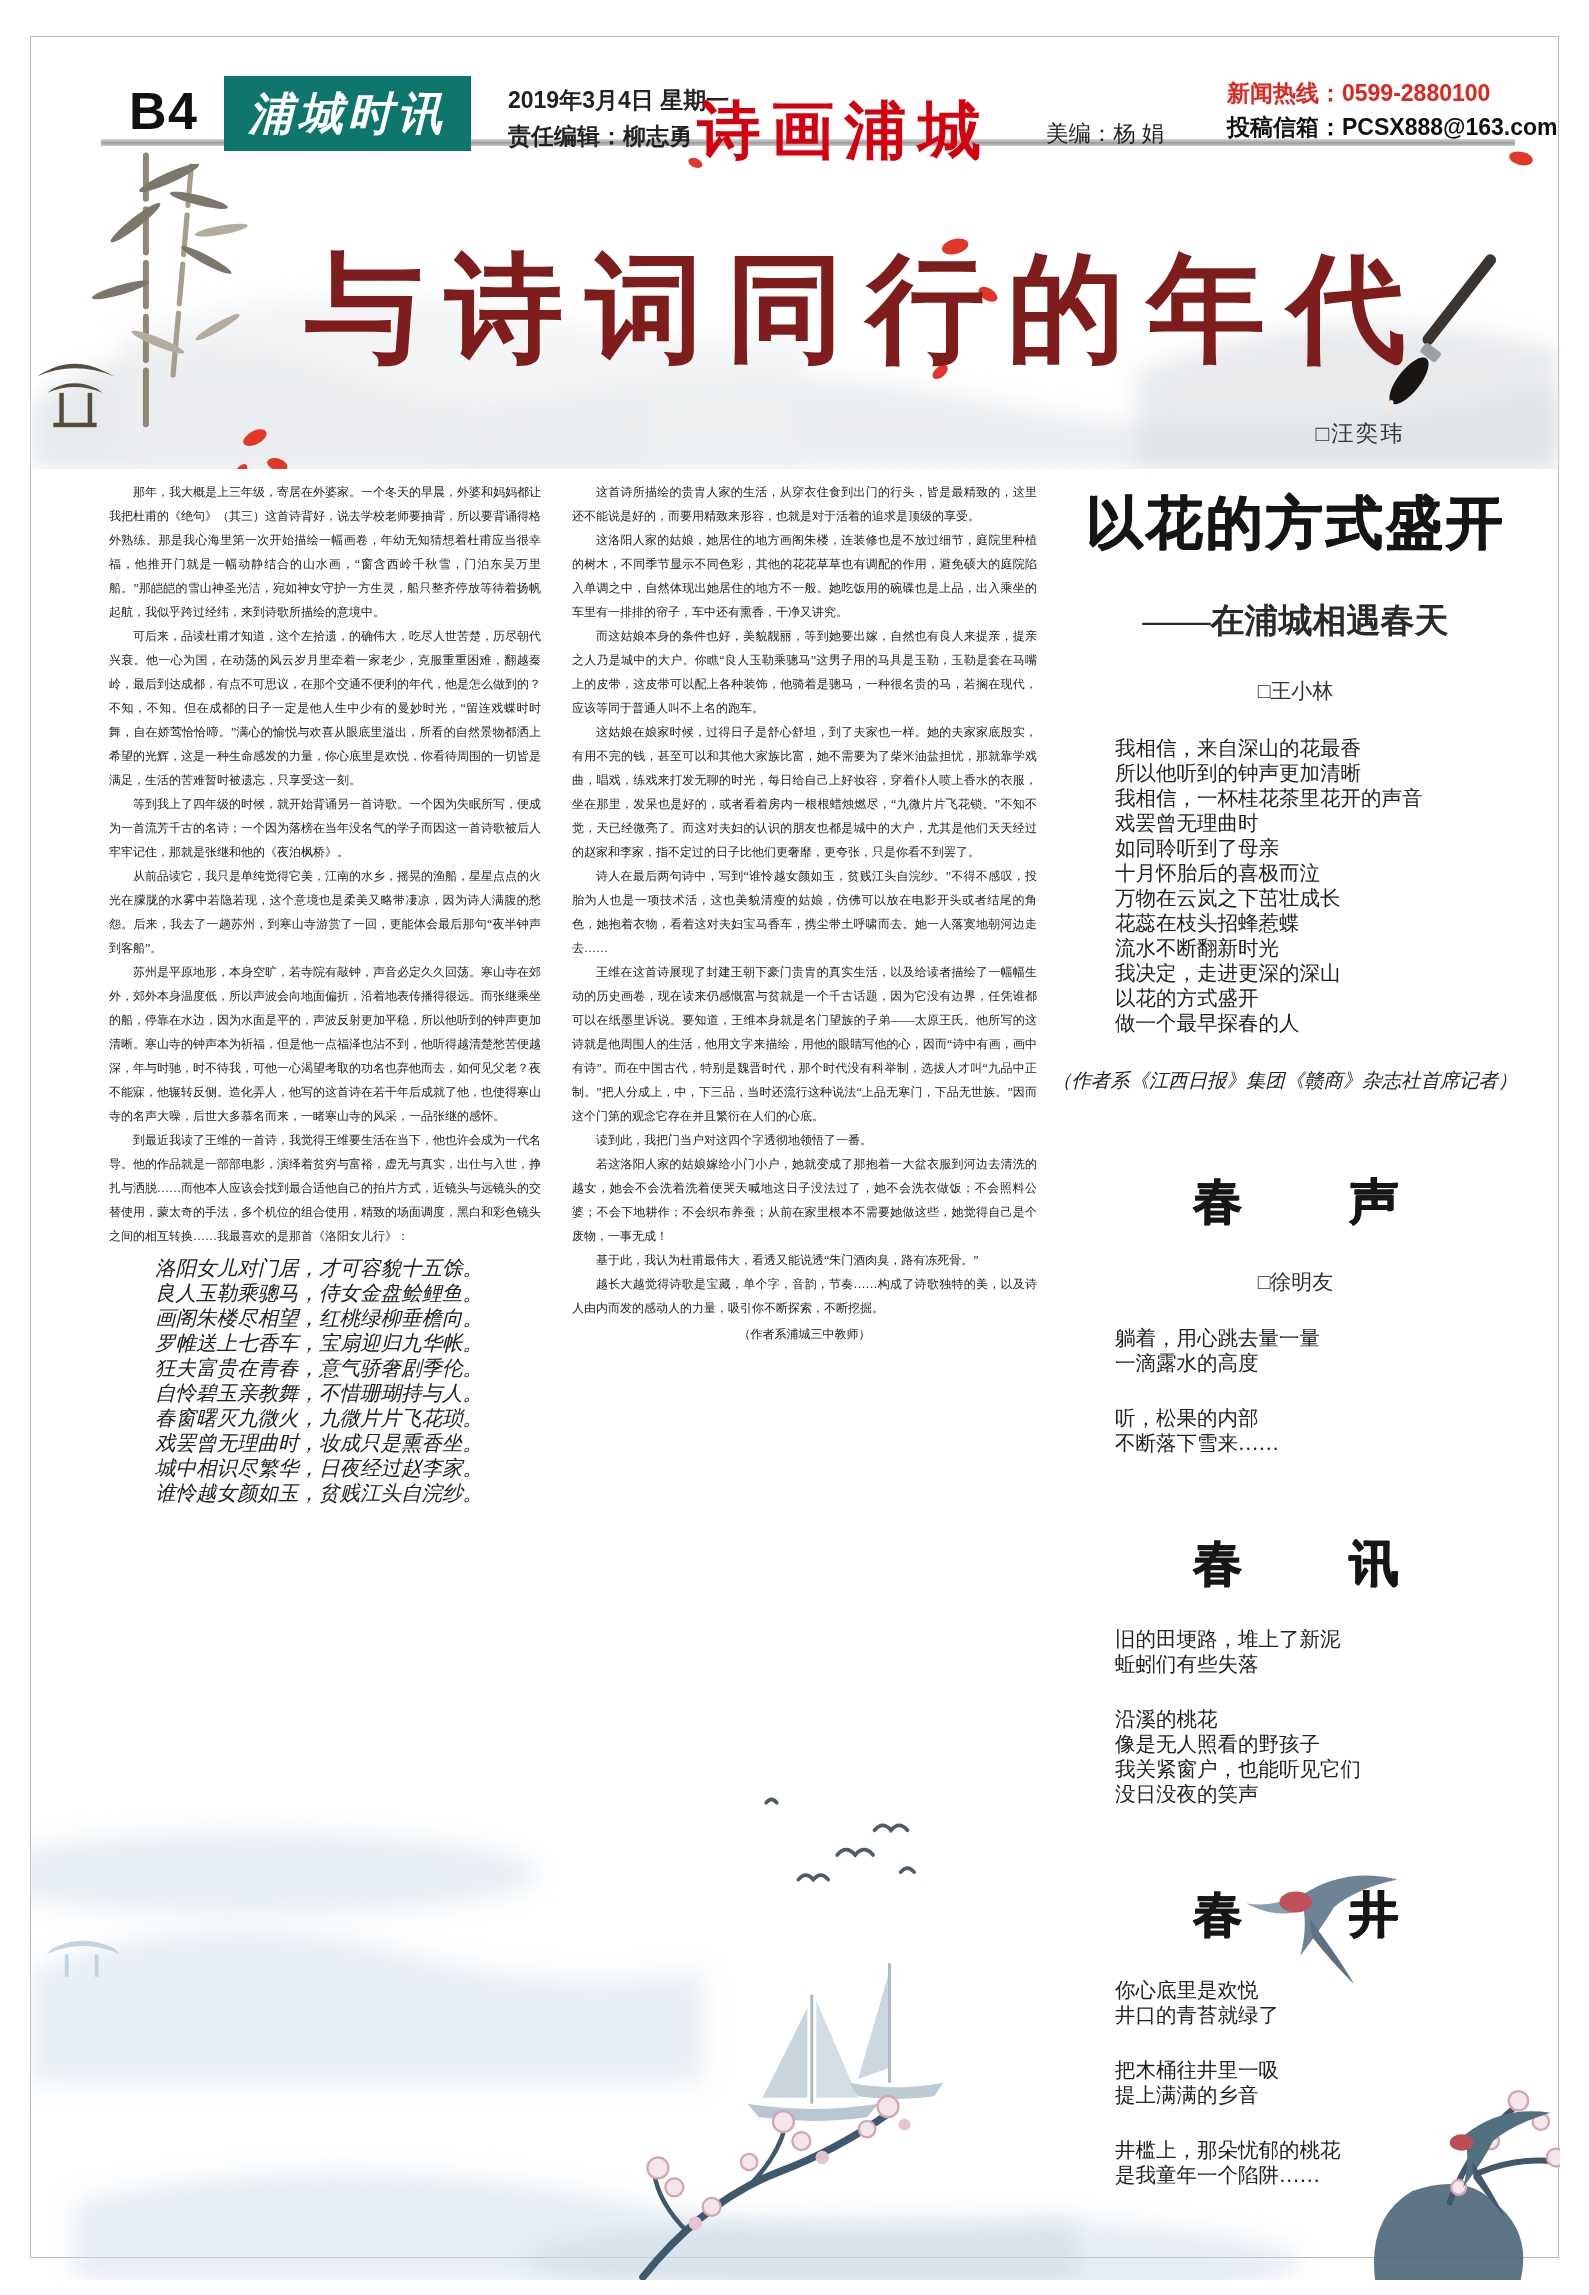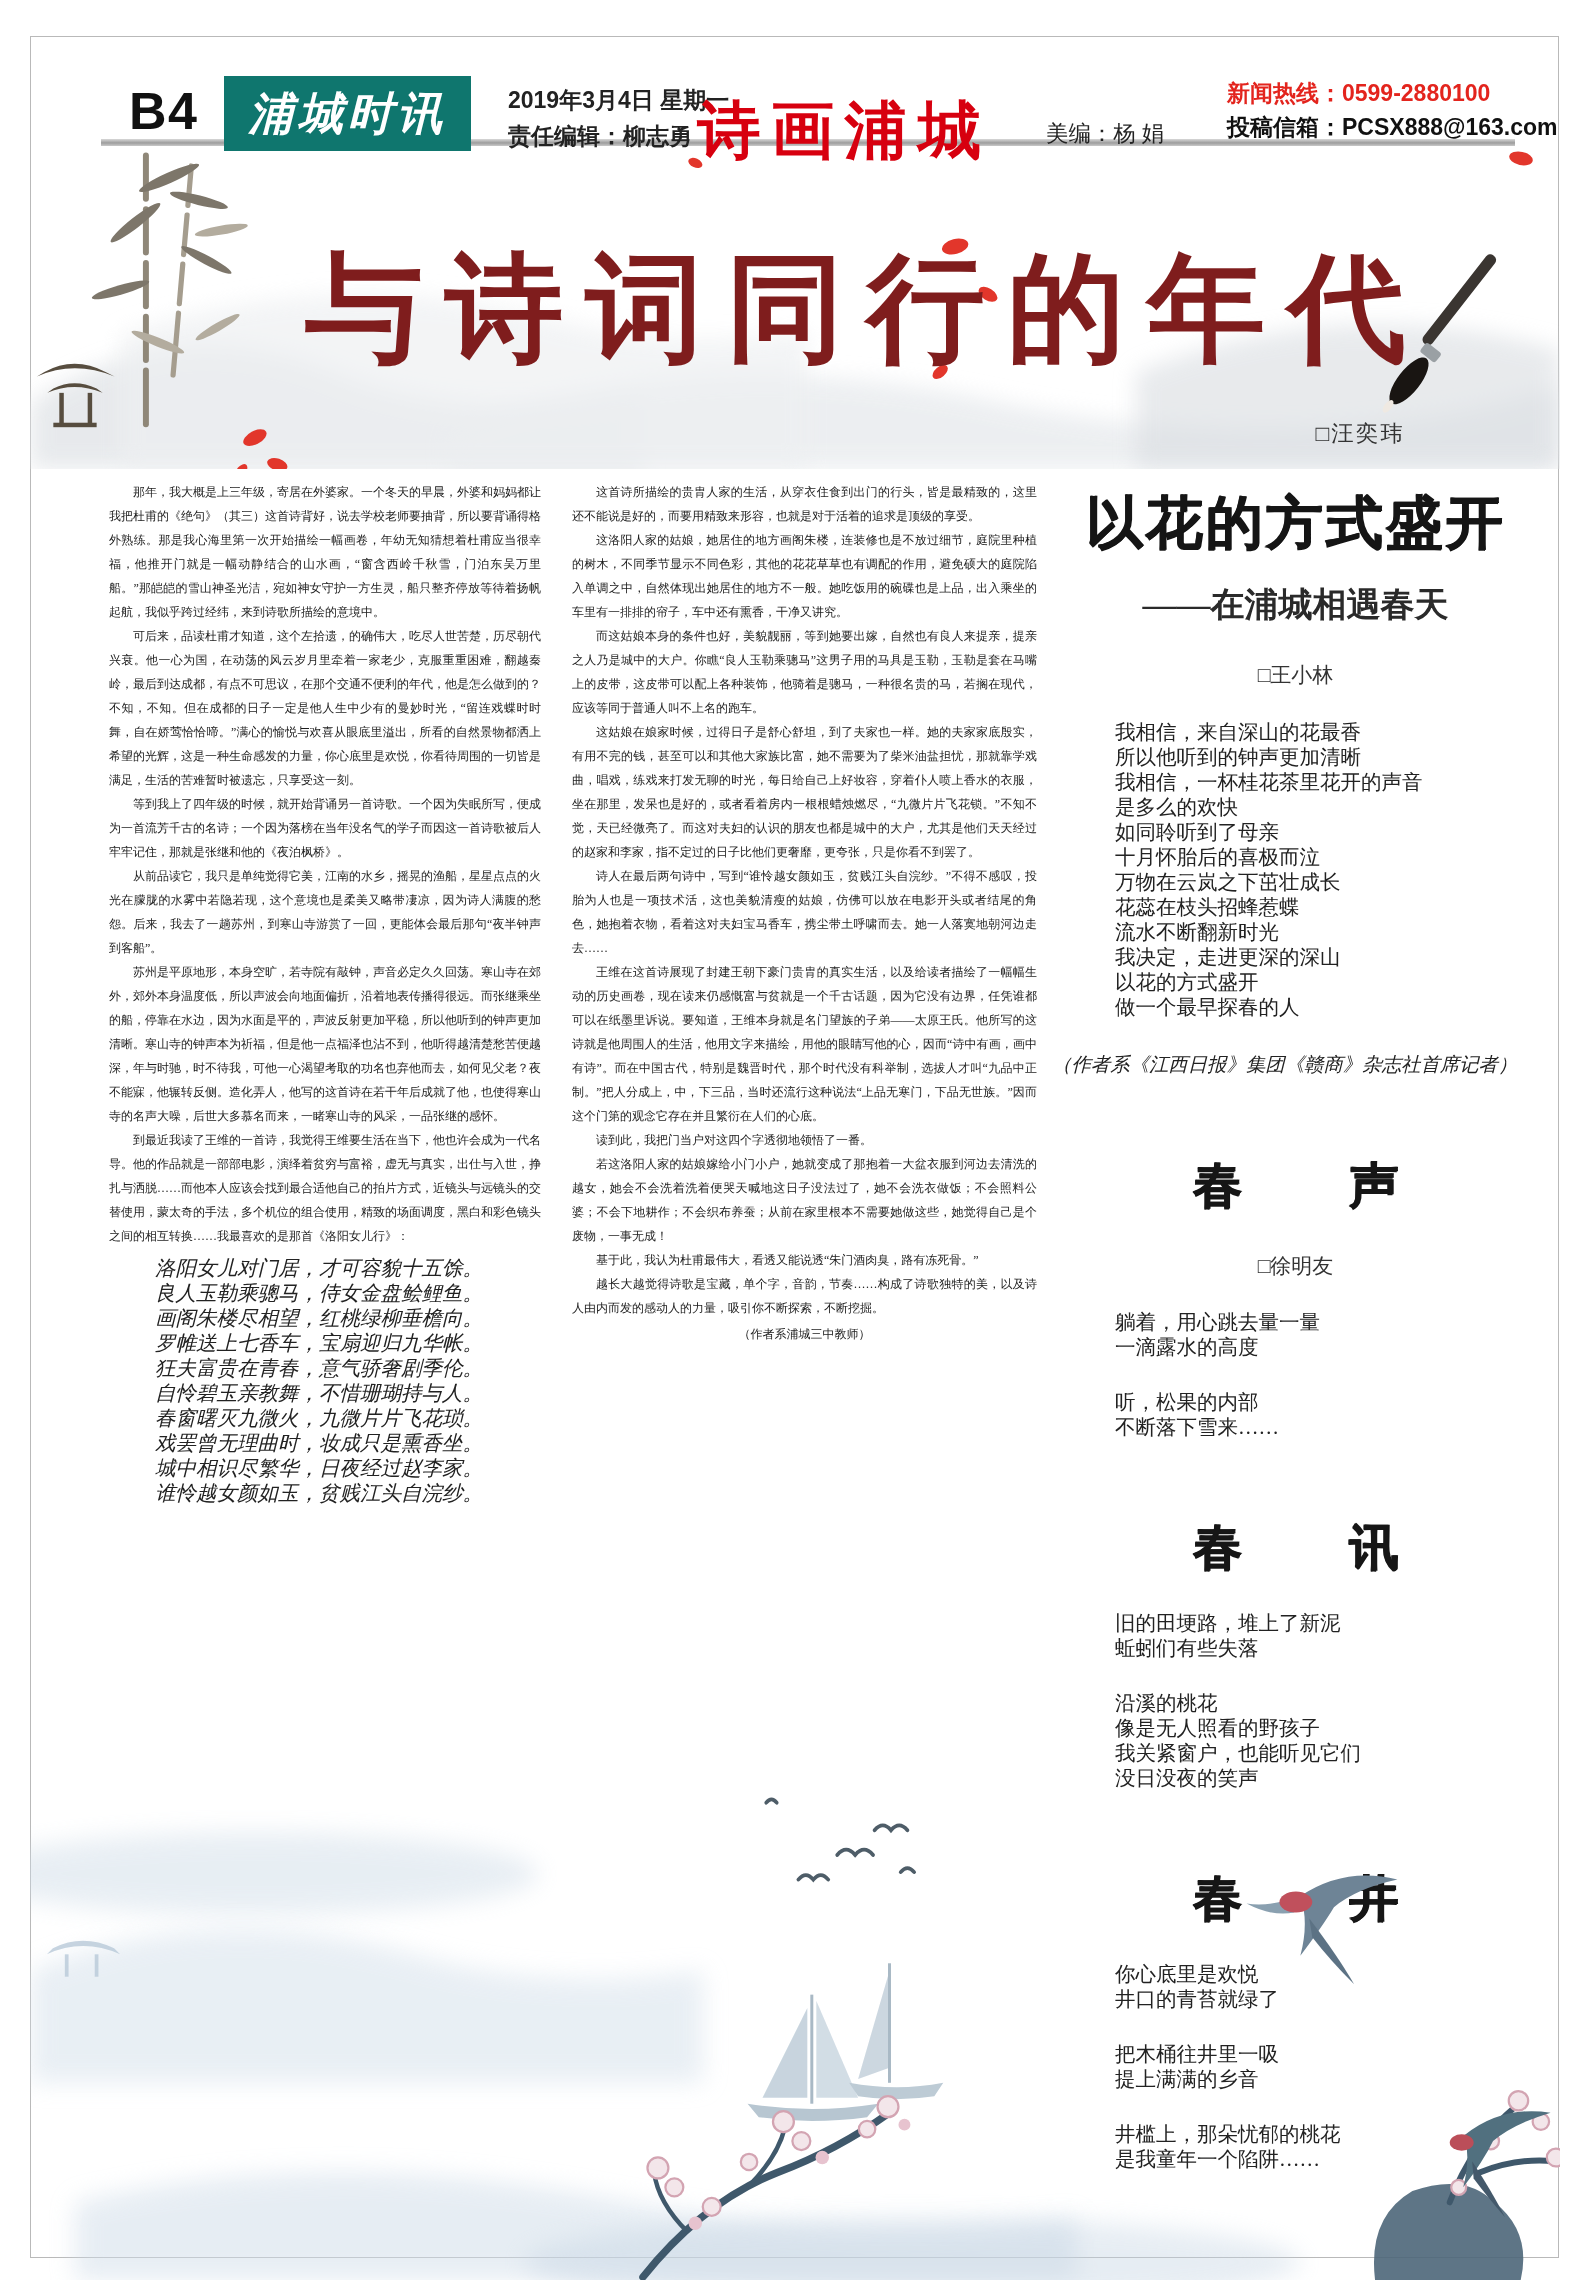--- a/index.html
+++ b/index.html
@@ -44,21 +44,21 @@
   .col p{margin:0;font-size:12px;line-height:24px;text-align:justify;text-indent:2em;color:#1c1c1c;}
   .classical-poem{margin-top:7.5px;padding-left:46px;font-family:"DejaVu Serif",serif;font-style:italic;}
   .classical-poem div{font-size:20.5px;line-height:25px;color:#222;white-space:nowrap;}
   .byline{text-indent:0 !important;text-align:center !important;margin-top:1.5px !important;
           font-family:"DejaVu Serif",serif;}
 
   
   .poem1-title{margin:4.5px 0 0 0;text-align:center;font-family:"DejaVu Serif",serif;font-weight:900;
                font-size:57px;letter-spacing:3px;color:#151515;white-space:nowrap;
                text-shadow:1.1px 0 0 #151515,0 1.1px 0 #151515;}
-  .poem1-subtitle{margin-top:20px;text-align:center;font-size:34px;font-weight:bold;color:#2a2a2a;white-space:nowrap;}
+  .poem1-subtitle{margin-top:36px;text-align:center;font-size:34px;font-weight:bold;color:#2a2a2a;white-space:nowrap;}
   .poem-author{margin-top:33px;text-align:center;font-size:21px;color:#333;}
   .free-verse{margin-top:31px;padding-left:63px;}
   .free-verse div{font-size:20.5px;line-height:25px;color:#222;white-space:nowrap;}
   .poem-byline{margin-top:31px;text-align:left;font-family:"DejaVu Serif",serif;font-style:italic;
                font-size:19.4px;color:#222;white-space:nowrap;}
   .spring-title{margin:75px 0 0 0;text-align:center;font-family:"DejaVu Serif",serif;font-weight:900;
                 font-size:49px;letter-spacing:45px;padding-left:45px;color:#161616;white-space:nowrap;
                 text-shadow:1.1px 0 0 #161616,0 1.1px 0 #161616;}
   .stanza{margin-top:30px;padding-left:63px;}
   .stanza div{font-size:20.5px;line-height:25px;color:#222;white-space:nowrap;}
@@ -191,21 +191,21 @@
   </section>
 
   <aside class="col col-right">
     <h2 class="poem1-title">以花的方式盛开</h2>
     <div class="poem1-subtitle">——在浦城相遇春天</div>
     <div class="poem-author">□王小林</div>
     <div class="free-verse">
       <div>我相信，来自深山的花最香</div>
       <div>所以他听到的钟声更加清晰</div>
       <div>我相信，一杯桂花茶里花开的声音</div>
-      <div>是多么的欢快</div>
+      <div>戏罢曾无理曲时</div>
       <div>如同聆听到了母亲</div>
       <div>十月怀胎后的喜极而泣</div>
       <div>万物在云岚之下茁壮成长</div>
       <div>花蕊在枝头招蜂惹蝶</div>
       <div>流水不断翻新时光</div>
       <div>我决定，走进更深的深山</div>
       <div>以花的方式盛开</div>
       <div>做一个最早探春的人</div>
     </div>
     <div class="poem-byline">（作者系《江西日报》集团《赣商》杂志社首席记者）</div>

